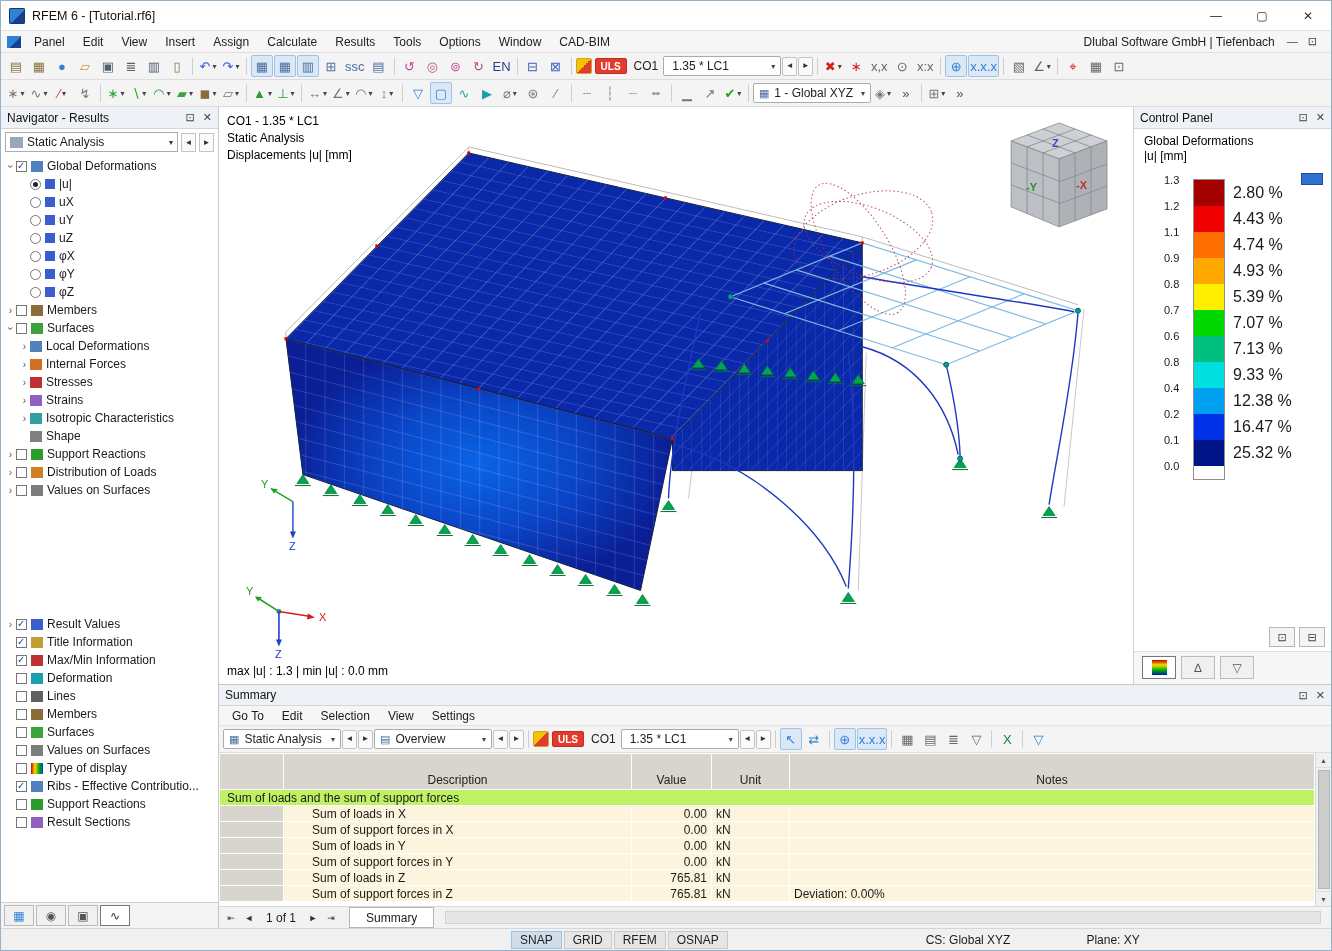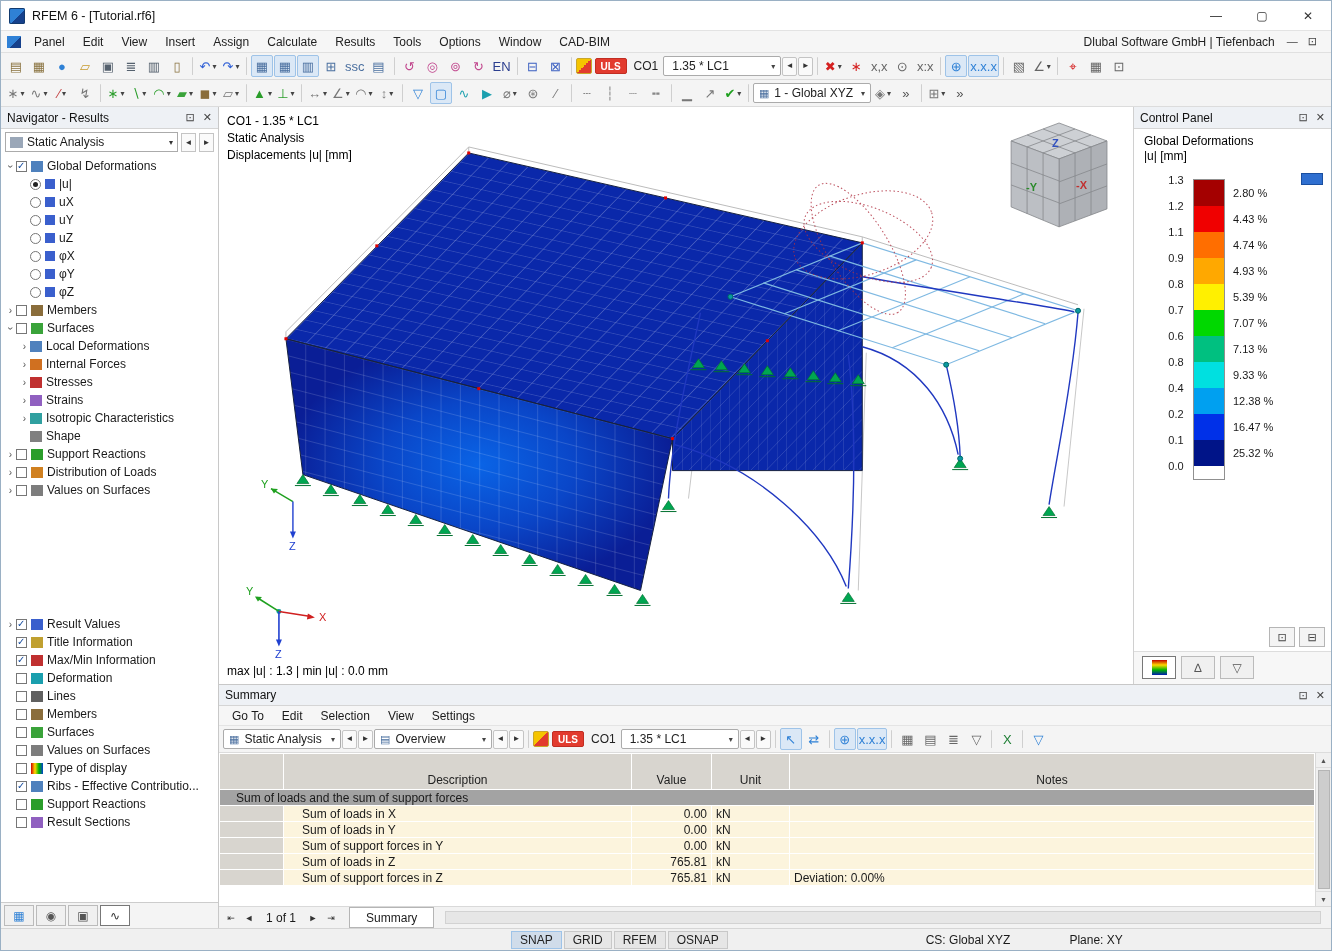--- a/index.html
+++ b/index.html
@@ -104,65 +104,65 @@
   .upper{display:flex;height:577px;flex:none;min-width:0}
   .viewport{width:915px;flex:none;position:relative;background:#fff;border-right:1px solid #d0d0d0}
   .viewport svg{position:absolute;inset:0}
   .vp-info{position:absolute;top:6px;left:8px;line-height:17px;font-size:12px;color:#000}
   .vp-status{position:absolute;bottom:6px;left:8px;font-size:12px;color:#000}
 
   .control-panel{flex:1;display:flex;flex-direction:column;background:#fff;position:relative;min-width:0}
   .cp-sub{padding:5px 10px 0;line-height:15px;color:#000}
   .scale{display:flex;margin:16px 0 0 30px}
   .scale-values{width:30px;margin-top:-13px}
-  .sv{height:26px;line-height:26px;text-align:center;padding-right:6px;font-size:11px}
+  .sv{height:26px;line-height:26px;text-align:left;padding-right:6px;font-size:11px}
   .scale-bands{width:30px;outline:1px solid #909090}
   .band{height:26px}
   .scale-pcts{padding-left:9px}
-  .pct{height:26px;line-height:26px;font-size:11px}
+  .pct{height:26px;line-height:26px;font-size:16px}
   .scale-handle{position:absolute;top:66px;right:8px;width:22px;height:12px;background:#2f6fd0;border:1px solid #1a4fa0}
   .cp-bottom{margin-top:auto}
   .cp-btns{display:flex;justify-content:flex-end;gap:4px;padding:4px 6px}
   .cp-btn{width:26px;height:20px;border:1px solid #b5b5b5;background:#f4f4f4;display:flex;align-items:center;justify-content:center;font-size:11px;color:#444}
   .cp-tabs{display:flex;gap:5px;padding:4px 8px 5px;border-top:1px solid #ddd;background:#f7f7f7}
   .cp-tab{width:34px;height:23px;border:1px solid #bbb;background:#f0f0f0;display:flex;align-items:center;justify-content:center;font-size:12px;color:#555}
   .cp-tab.active{background:#fff;border-color:#777}
   .cp-tab.panel-color-scale-tab::before{content:"";width:15px;height:15px;background:linear-gradient(#c00000,#ffd800,#00b400,#0018b4)}
 
   
   .summary{flex:1;display:flex;flex-direction:column;border-top:1px solid #c8c8c8;min-height:0;background:#fff}
   .summary .panel-title{height:21px}
   .sum-menu{height:20px;display:flex;align-items:center;background:#f6f6f6;border-bottom:1px solid #e4e4e4;padding-left:4px;flex:none}
   .sum-menu span{padding:0 9px}
   .sum-toolbar{height:27px}
   .sum-table-wrap{flex:1;position:relative;min-height:0;background:#fff;overflow:hidden}
   table{border-collapse:collapse;table-layout:fixed;width:calc(100% - 16px)}
   thead th{background:#d8d5cf;border:1px solid #fff;height:36px;font-weight:normal;vertical-align:bottom;padding:2px;font-size:12px;color:#222}
   tbody td{height:16px;background:#fcf4dd;border:1px solid #fff;padding:0 4px;font-size:12px;white-space:nowrap;overflow:hidden}
   td.gutter{background:#d8d5cf}
-  .section-row td{background:#a3a3a3;padding-left:16px}
-  td.desc{padding-left:18px}
+  .section-row td{background:#bef264;padding-left:7px}
+  td.desc{padding-left:28px}
   td.val{text-align:right}
   .vscroll{position:absolute;right:0;top:0;bottom:0;width:16px;background:#f0f0f0;border-left:1px solid #d9d9d9;display:flex;flex-direction:column;align-items:center}
   .vs-btn{width:16px;height:15px;display:flex;align-items:center;justify-content:center;font-size:7px;color:#555;border-bottom:1px solid #ddd}
   .vs-btn:last-child{border-top:1px solid #ddd;border-bottom:none}
   .vs-thumb{width:12px;flex:1;margin:2px 0;background:#cdcdcd;border:1px solid #b5b5b5}
   .sum-bottom{height:22px;background:#f2f2f2;border-top:1px solid #d9d9d9;display:flex;align-items:center;padding-left:3px;gap:1px;flex:none}
   .pg-btn{width:18px;height:18px;display:flex;align-items:center;justify-content:center;font-size:9px;color:#333}
   .pg-label{padding:0 7px}
   .sum-tab{height:21px;margin-left:8px;background:#fff;border:1px solid #b5b5b5;padding:0 16px;display:flex;align-items:center}
   .hscroll{flex:1;height:13px;margin:0 10px;background:#e6e6e6;border:1px solid #d2d2d2}
 
   
   .statusbar{height:22px;background:#f0f0f0;border-top:1px solid #d5d5d5;display:flex;align-items:center;flex:none;font-size:12px}
   .sb-toggles{display:flex;margin-left:510px;gap:2px}
   .sb-toggle{padding:1px 8px;border:1px solid #c8c8c8;background:#e6e6e6;color:#222}
   .sb-toggle.active{background:#d0dcea;border-color:#9ec3e8}
   .sb-cs{margin-left:198px}
-  .sb-plane{margin-left:59px}
+  .sb-plane{margin-left:76px}
 
   
   .svgtxt{font-family:"Liberation Sans",sans-serif}
 </style>
 </head>
 <body>
 
 <div class="app">
 
   <div class="titlebar">
@@ -1623,20 +1623,27 @@
             <tbody>
 
                 <tr>
                   <td class="gutter"></td>
                   <td class="desc">Sum of loads in X</td>
                   <td class="val">0.00</td>
                   <td class="unit">kN</td>
                   <td class="notes"></td>
                 </tr>
 
+                <tr>
+                  <td class="gutter"></td>
+                  <td class="desc">Sum of support forces in X</td>
+                  <td class="val">0.00</td>
+                  <td class="unit">kN</td>
+                  <td class="notes"></td>
+                </tr>
 
                 <tr>
                   <td class="gutter"></td>
                   <td class="desc">Sum of loads in Y</td>
                   <td class="val">0.00</td>
                   <td class="unit">kN</td>
                   <td class="notes"></td>
                 </tr>
 
                 <tr>

